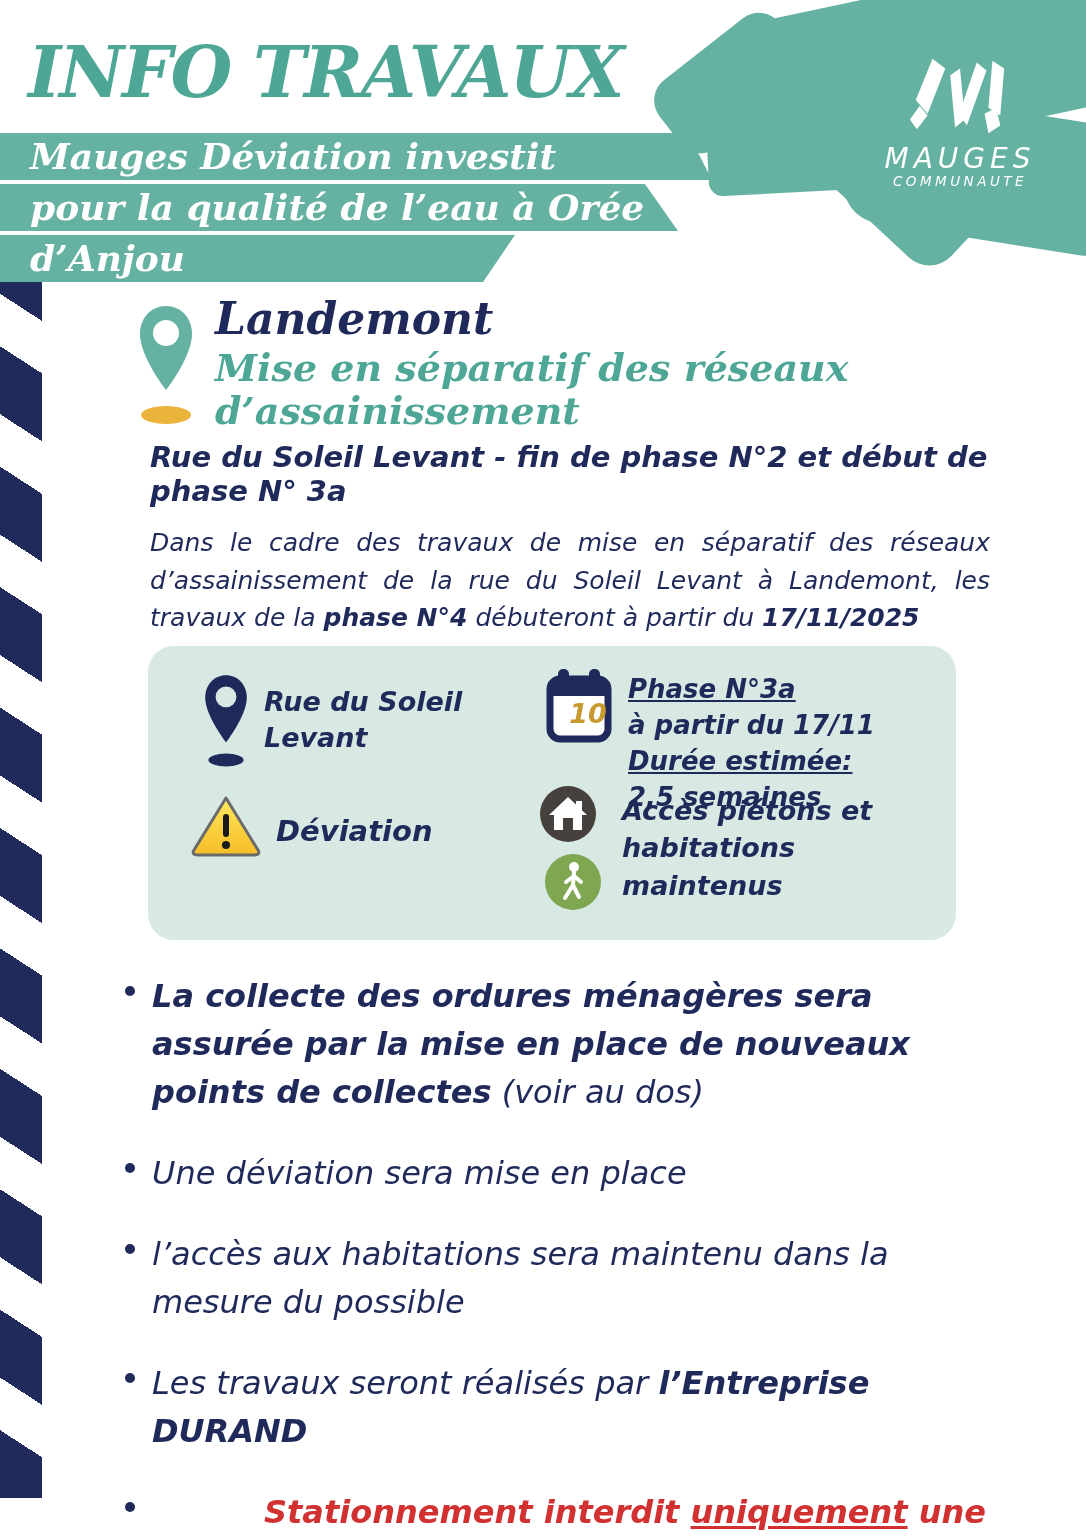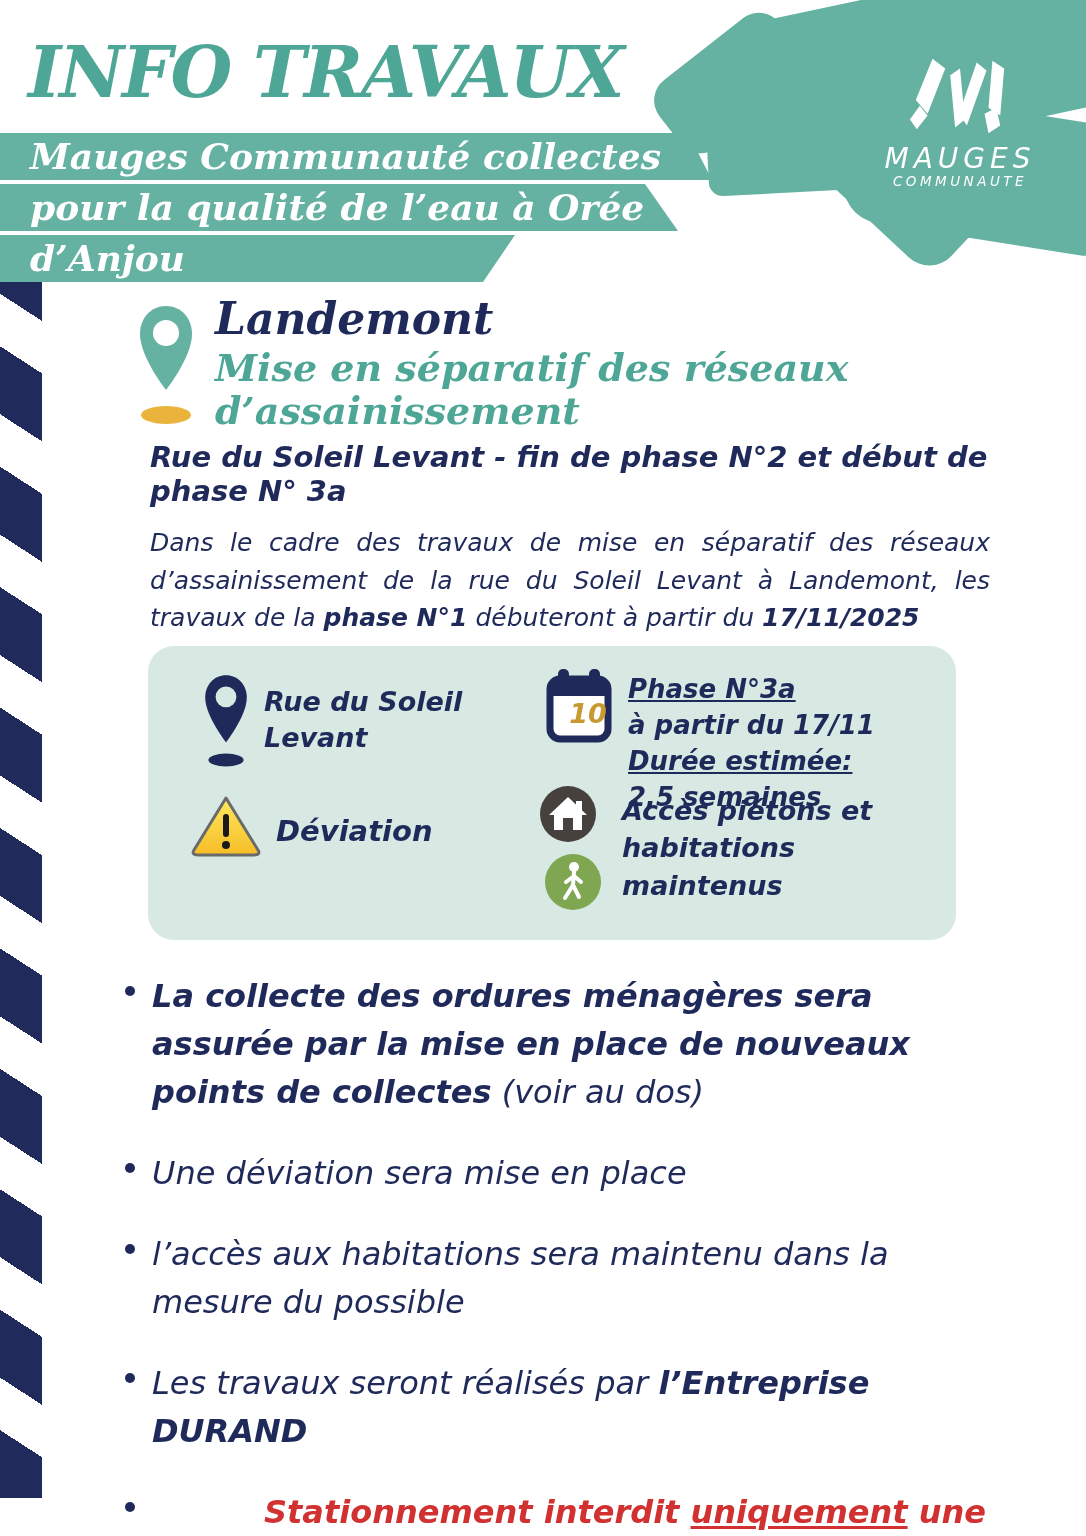--- a/index.html
+++ b/index.html
@@ -99,21 +99,21 @@
   .bullets li.red .u { text-underline-offset:3px; }
 </style>
 </head>
 <body>
 
 <div class="page">
 
   <div class="stripes"></div>
 
   <div class="title">INFO TRAVAUX</div>
-  <div class="banner banner1">Mauges Communauté collectes</div>
+  <div class="banner banner1">Mauges Déviation investit</div>
   <div class="banner banner2">pour la qualité de l’eau à Orée</div>
   <div class="banner banner3">d’Anjou</div>
 
   <div class="blob">
     <div class="bp bp1"></div>
     <div class="bp bp3"></div>
     <div class="bp bp4"></div>
     <div class="bp bp5"></div>
     <div class="bp bp2"></div>
     <div class="logo">
@@ -132,21 +132,21 @@
 
   <svg class="loc-pin" width="64" height="130" viewBox="0 0 60 130">
     <path d="M30,4 C15,4 4,16 4,32 C4,55 30,88 30,88 C30,88 56,55 56,32 C56,16 45,4 30,4 Z" fill="#65b1a2"></path>
     <circle cx="30" cy="31" r="13" fill="#fff"></circle>
     <ellipse cx="30" cy="113" rx="25" ry="9" fill="#eab43c"></ellipse>
   </svg>
   <div class="city">Landemont</div>
   <div class="project">Mise en séparatif des réseaux d’assainissement</div>
 
   <div class="works-heading">Rue du Soleil Levant - fin de phase N°2 et début de phase N° 3a</div>
-  <div class="intro"><span>Dans le cadre des travaux de mise en séparatif des réseaux d’assainissement de la rue du Soleil Levant à Landemont, les travaux de la </span><span class="b">phase N°1</span><span> débuteront à partir du </span><span class="b">17/11/2025</span></div>
+  <div class="intro"><span>Dans le cadre des travaux de mise en séparatif des réseaux d’assainissement de la rue du Soleil Levant à Landemont, les travaux de la </span><span class="b">phase N°4</span><span> débuteront à partir du </span><span class="b">17/11/2025</span></div>
 
   <div class="info-box">
     <svg class="abs" style="left:54px; top:26px;" width="48" height="100" viewBox="0 0 60 125">
       <path d="M30,4 C15,4 4,16 4,32 C4,55 30,88 30,88 C30,88 56,55 56,32 C56,16 45,4 30,4 Z" fill="#1f2a5a"></path>
       <circle cx="30" cy="31" r="13" fill="#d8e8e2"></circle>
       <ellipse cx="30" cy="110" rx="22" ry="8" fill="#1f2a5a"></ellipse>
     </svg>
     <div class="abs bx-street">Rue du Soleil Levant</div>
 
     <div class="abs bx-cal">

